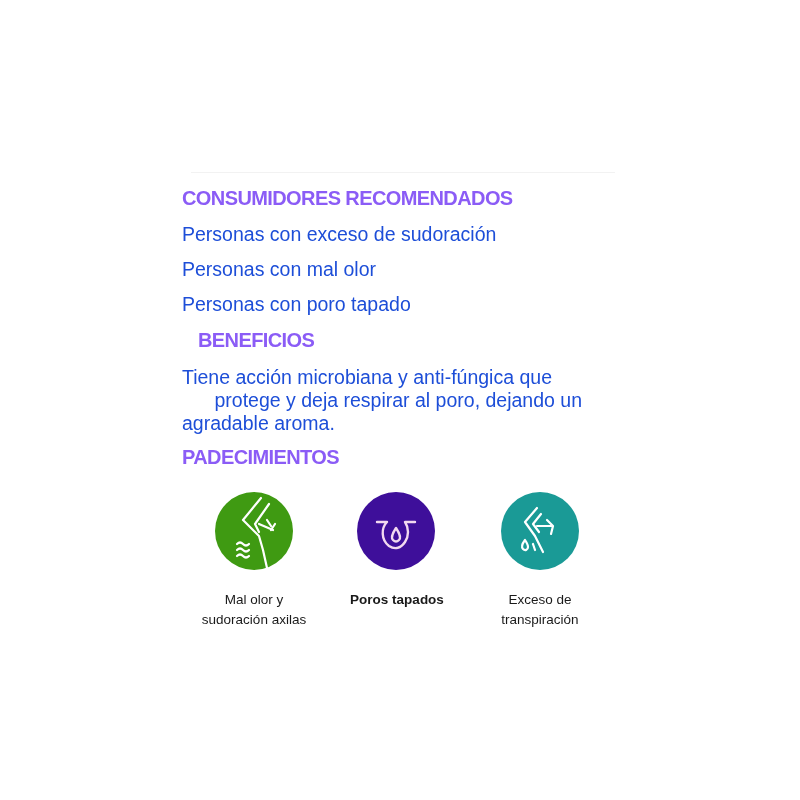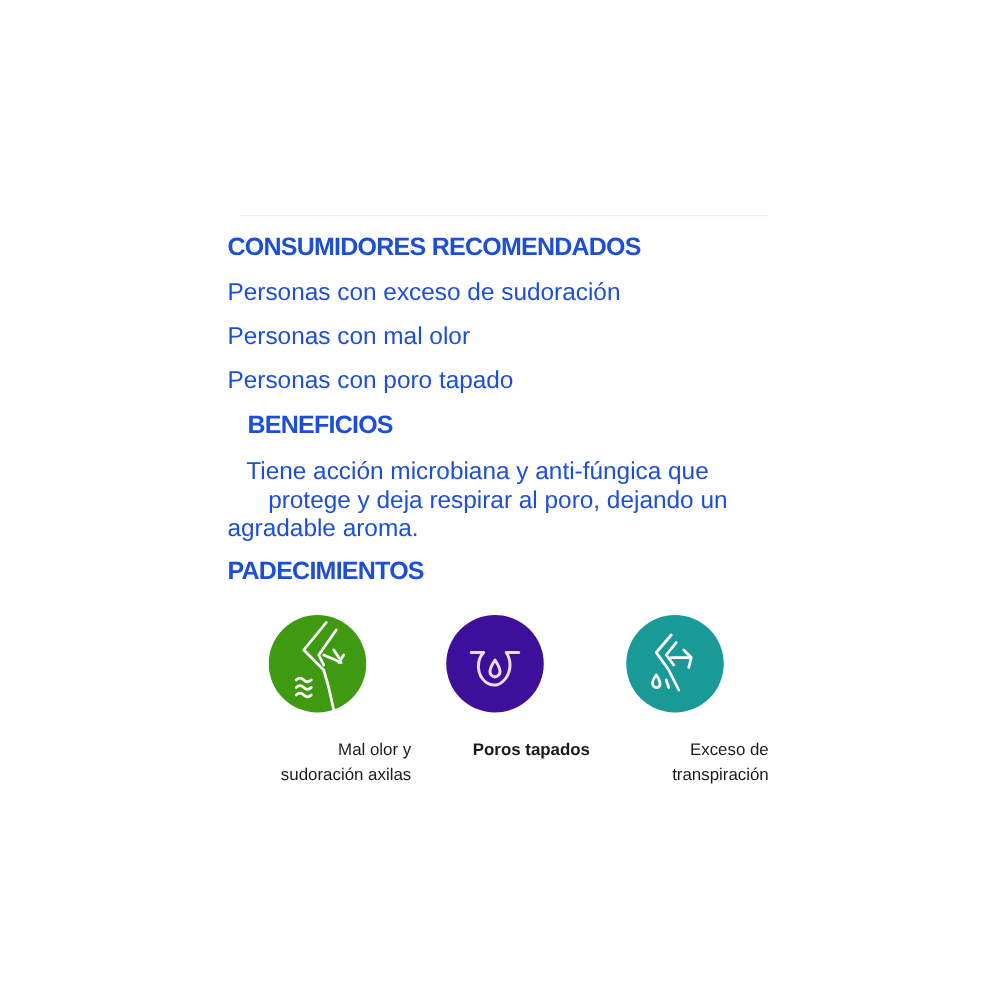--- a/index.html
+++ b/index.html
@@ -1,36 +1,36 @@
 <!DOCTYPE html>
 <html><head>
 <meta charset="utf-8">
 <style>
   html, body { margin:0; padding:0; background:#ffffff; }
   body { width:800px; height:800px; position:relative; overflow:hidden; font-family:"Liberation Sans", sans-serif; color:#1a1a1a; }
   .divider { position:absolute; left:191px; top:172px; width:424px; height:1px; background:#f2f2f2; }
-  .h { position:absolute; left:182px; font-weight:700; color:#1d4ed8; font-size:20px; letter-spacing:-0.6px; }
+  .h { position:absolute; left:182px; font-weight:700; color:#8b5cf6; font-size:20px; letter-spacing:-0.6px; }
   .t { position:absolute; left:182px; font-size:19.5px; color:#1d4ed8; line-height:22px; }
   .para { width:400px; }
   .icon { position:absolute; width:78px; height:78px; border-radius:50%; }
   .icon svg { width:78px; height:78px; display:block; }
-  .cap { position:absolute; width:150px; text-align:right; font-size:13.5px; line-height:20px; color:#1a1a1a; }
+  .cap { position:absolute; width:150px; text-align:center; font-size:13.5px; line-height:20px; color:#1a1a1a; }
 </style>
 </head>
 <body>
 
 <div class="divider"></div>
 
 <div class="h" style="top:187px;">CONSUMIDORES RECOMENDADOS</div>
 <div class="t" style="top:223px;">Personas con exceso de sudoración</div>
 <div class="t" style="top:258px;">Personas con mal olor</div>
 <div class="t" style="top:293px;">Personas con poro tapado</div>
 
 <div class="h" style="top:329px;margin-left:16px;">BENEFICIOS</div>
-<div class="t para" style="top:366px;text-align:center;">Tiene acción microbiana y anti-fúngica que</div>
+<div class="t para" style="top:366px;">Tiene acción microbiana y anti-fúngica que</div>
 <div class="t para" style="top:389px;text-align:right;">protege y deja respirar al poro, dejando un</div>
 <div class="t para" style="top:412px;">agradable aroma.</div>
 
 <div class="h" style="top:446px;">PADECIMIENTOS</div>
 
 <div class="icon" style="left:215px;top:492px;background:#3f9a12;">
   <svg viewBox="0 0 78 78" fill="none" stroke="#ffffff" stroke-width="2.2" stroke-linecap="round" stroke-linejoin="round">
     <path d="M46 6 L28 28 L44 44 L48 58 L52 76"></path>
     <path d="M54 12 L40 32 L44 40"></path>
     <path d="M44 32 L58 38"></path>

